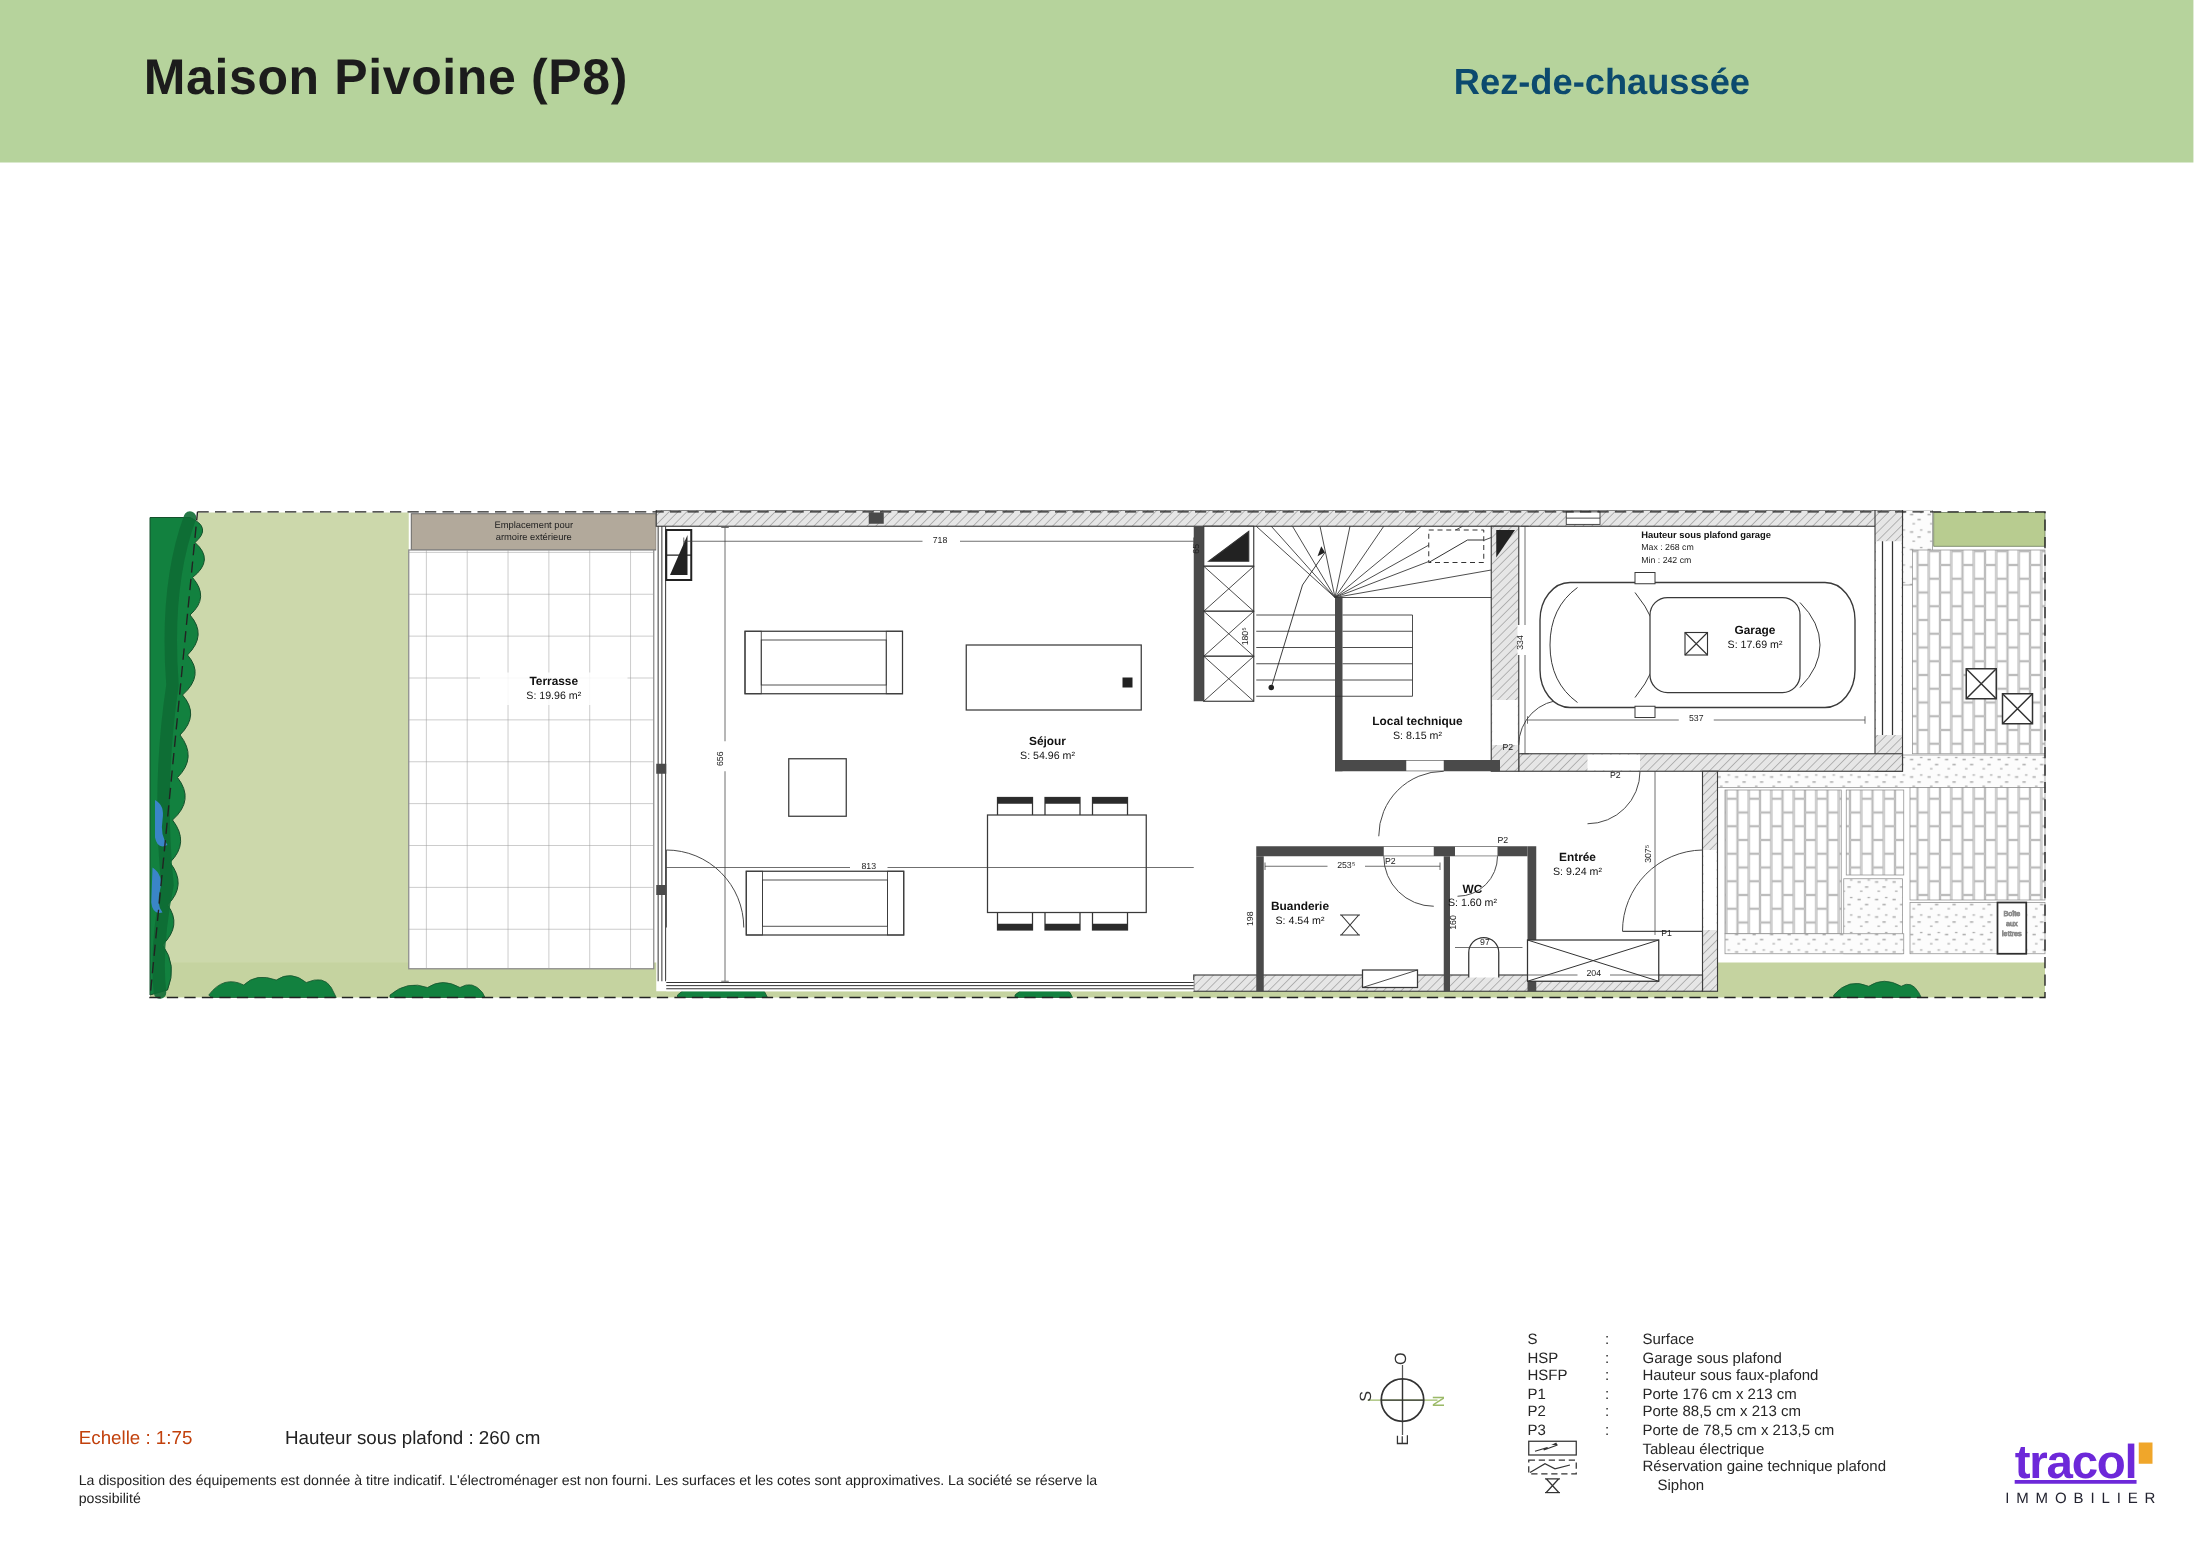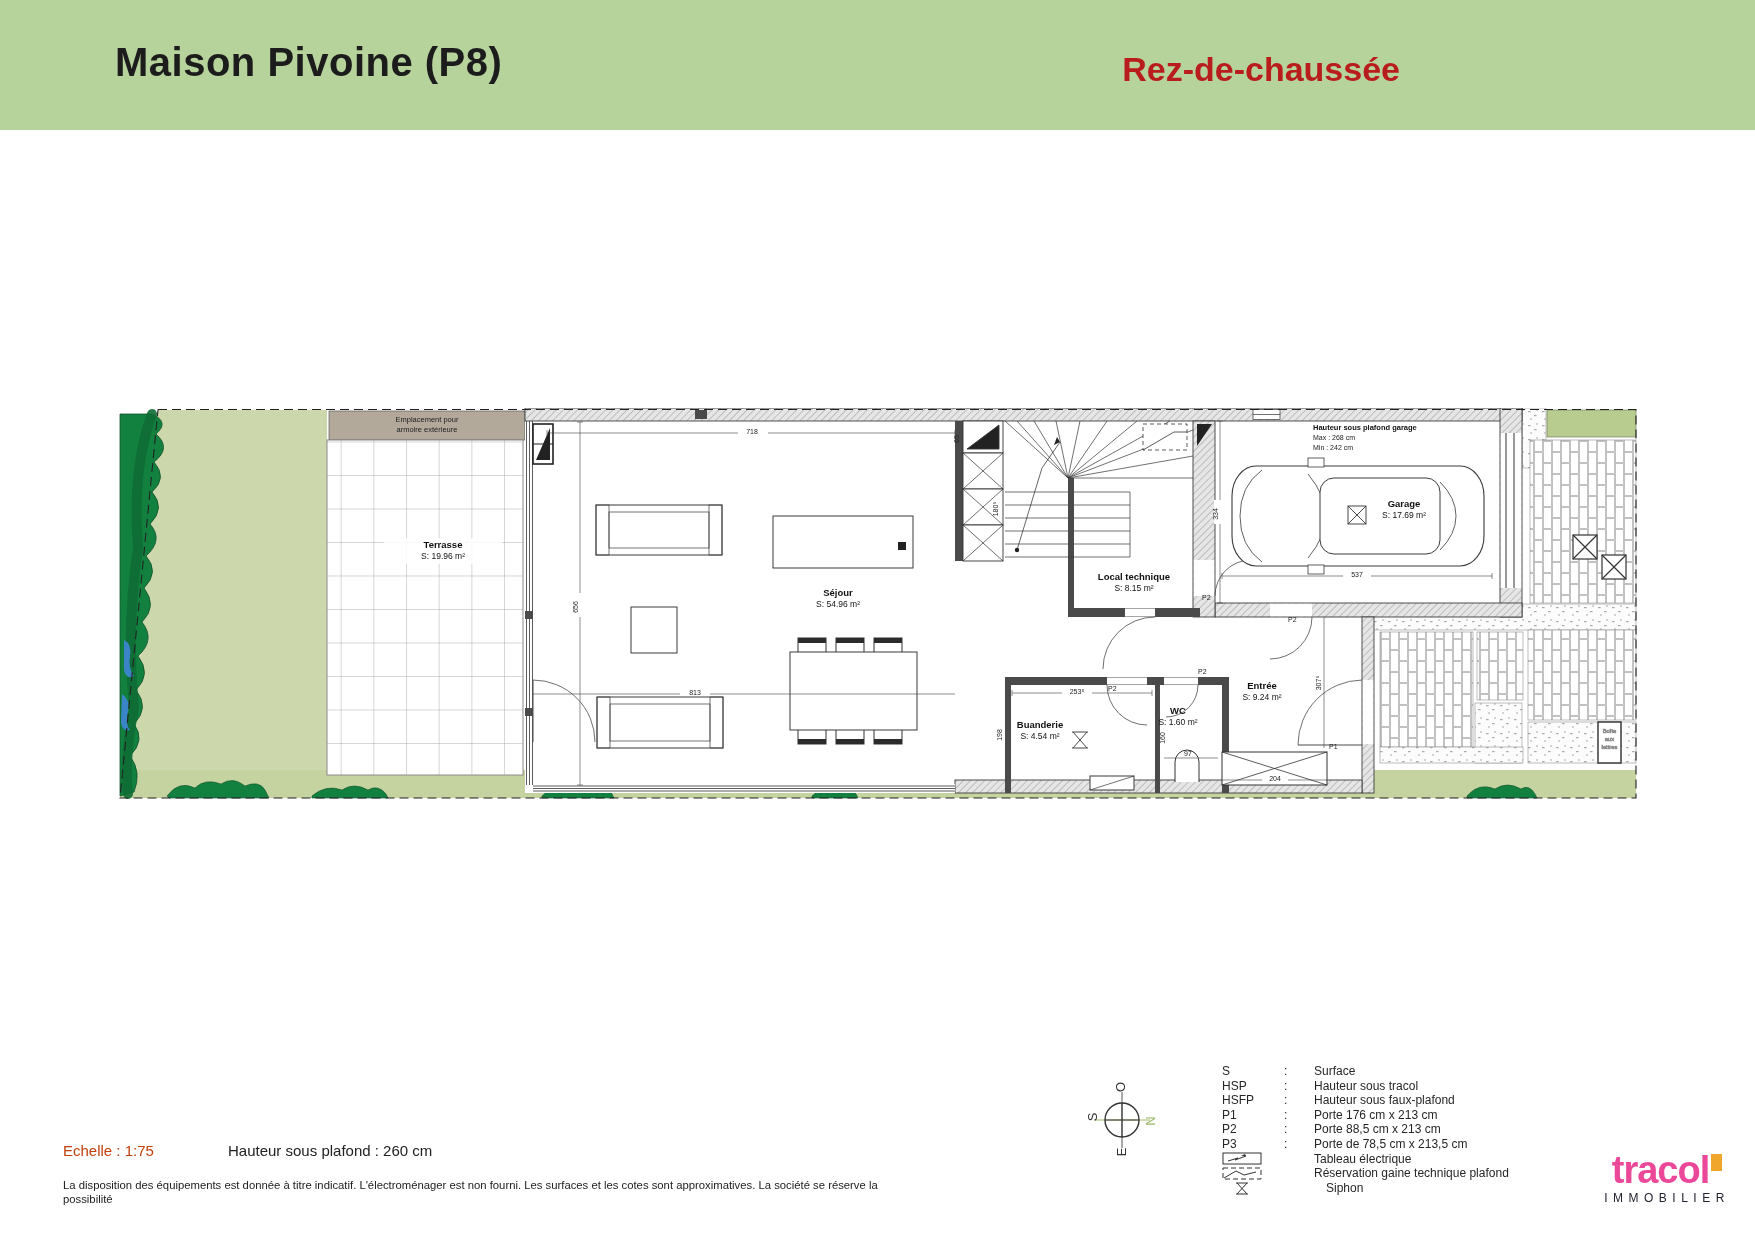--- a/index.html
+++ b/index.html
@@ -1,33 +1,33 @@
 <!DOCTYPE html>
 <html><head>
 <meta charset="utf-8">
 <style>
   html,body{margin:0;padding:0;background:#ffffff;}
   .page{position:relative;width:1755px;height:1240px;background:#ffffff;overflow:hidden;
         font-family:"Liberation Sans",sans-serif;color:#1a1a1a;}
   .header{position:absolute;left:0;top:0;width:1755px;height:130px;background:#b6d39c;}
   .header .title{position:absolute;left:115px;top:40px;font-size:40px;font-weight:bold;color:#1c1c1c;letter-spacing:.5px;}
-  .header .subtitle{position:absolute;left:1040px;top:50px;width:360px;text-align:right;font-size:34px;font-weight:bold;color:#b91c1c;}
+  .header .subtitle{position:absolute;left:1040px;top:50px;width:360px;text-align:right;font-size:29px;font-weight:bold;color:#0c4a6e;}
   .planwrap{position:absolute;left:112px;top:408px;width:1526px;height:392px;}
   .compass{position:absolute;left:1086px;top:1082px;}
   .legend{position:absolute;left:1222px;top:1064px;font-size:12px;color:#262626;}
   .legend .lrow{display:flex;align-items:center;height:14.6px;line-height:14.6px;}
   .legend .term{width:62px;}
   .legend .sep{width:30px;}
   .legend .icell{width:62px;display:flex;align-items:center;}
   .legend .sep2{width:30px;}
   .footer-scale{position:absolute;left:63px;top:1142px;font-size:15px;color:#c2410c;}
   .footer-hsp{position:absolute;left:228px;top:1142px;font-size:15px;color:#222;}
   .disclaimer{position:absolute;left:63px;top:1178px;width:820px;font-size:11.3px;line-height:14px;color:#222;}
   .logo{position:absolute;left:1592px;top:1152px;width:150px;text-align:center;}
-  .logo .word{font-size:38px;font-weight:bold;color:#ec4899;letter-spacing:-1px;line-height:36px;}
+  .logo .word{font-size:38px;font-weight:bold;color:#6d28d9;letter-spacing:-1px;line-height:36px;text-decoration:underline;}
   .logo .mark{display:inline-block;width:11px;height:17px;background:#f0a62a;margin-left:2px;vertical-align:top;margin-top:2px;}
   .logo .sub{font-size:12px;letter-spacing:5.5px;color:#232330;margin-top:3px;}
   svg text{font-family:"Liberation Sans",sans-serif;}
   .rname{font-size:9.5px;font-weight:bold;fill:#111;text-anchor:middle;}
   .rarea{font-size:8.5px;fill:#111;text-anchor:middle;}
   .dimt{font-size:7px;fill:#222;text-anchor:middle;}
   .note{font-size:7.5px;fill:#222;}
   .dl{stroke:#3f3f3f;stroke-width:0.6;fill:none;}
   .arc{stroke:#4a4a4a;stroke-width:0.8;fill:none;}
   .fur{stroke:#3a3a3a;stroke-width:1;fill:#ffffff;}
@@ -422,21 +422,21 @@
 
   <div class="legend">
     <div class="lrow">
       <span class="term">S</span>
         <span class="sep">:</span>
         <span>Surface</span>
     </div>
     <div class="lrow">
       <span class="term">HSP</span>
         <span class="sep">:</span>
-        <span>Hauteur sous tracol</span>
+        <span>Garage sous plafond</span>
     </div>
     <div class="lrow">
       <span class="term">HSFP</span>
         <span class="sep">:</span>
         <span>Hauteur sous faux-plafond</span>
     </div>
     <div class="lrow">
       <span class="term">P1</span>
         <span class="sep">:</span>
         <span>Porte 176 cm x 213 cm</span>

